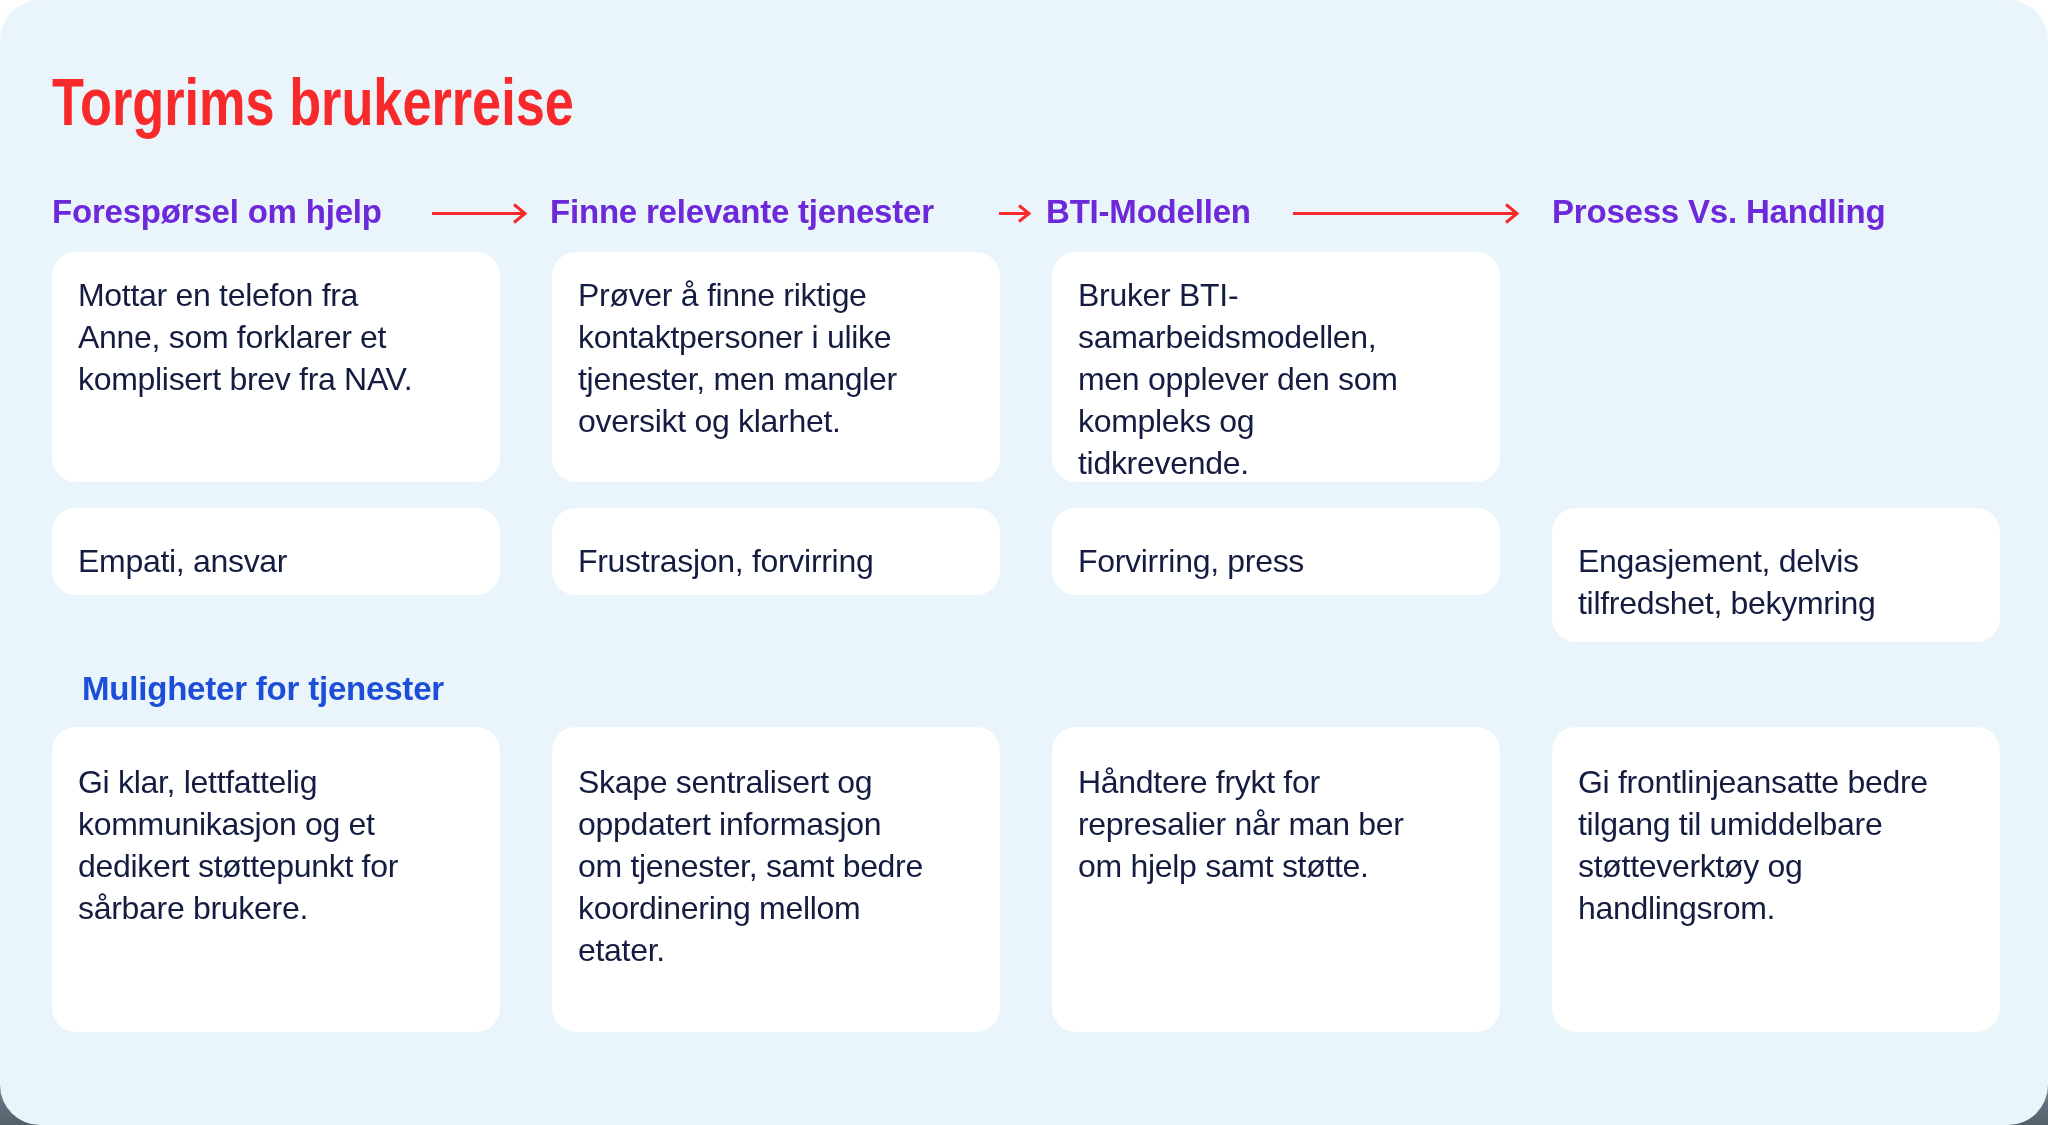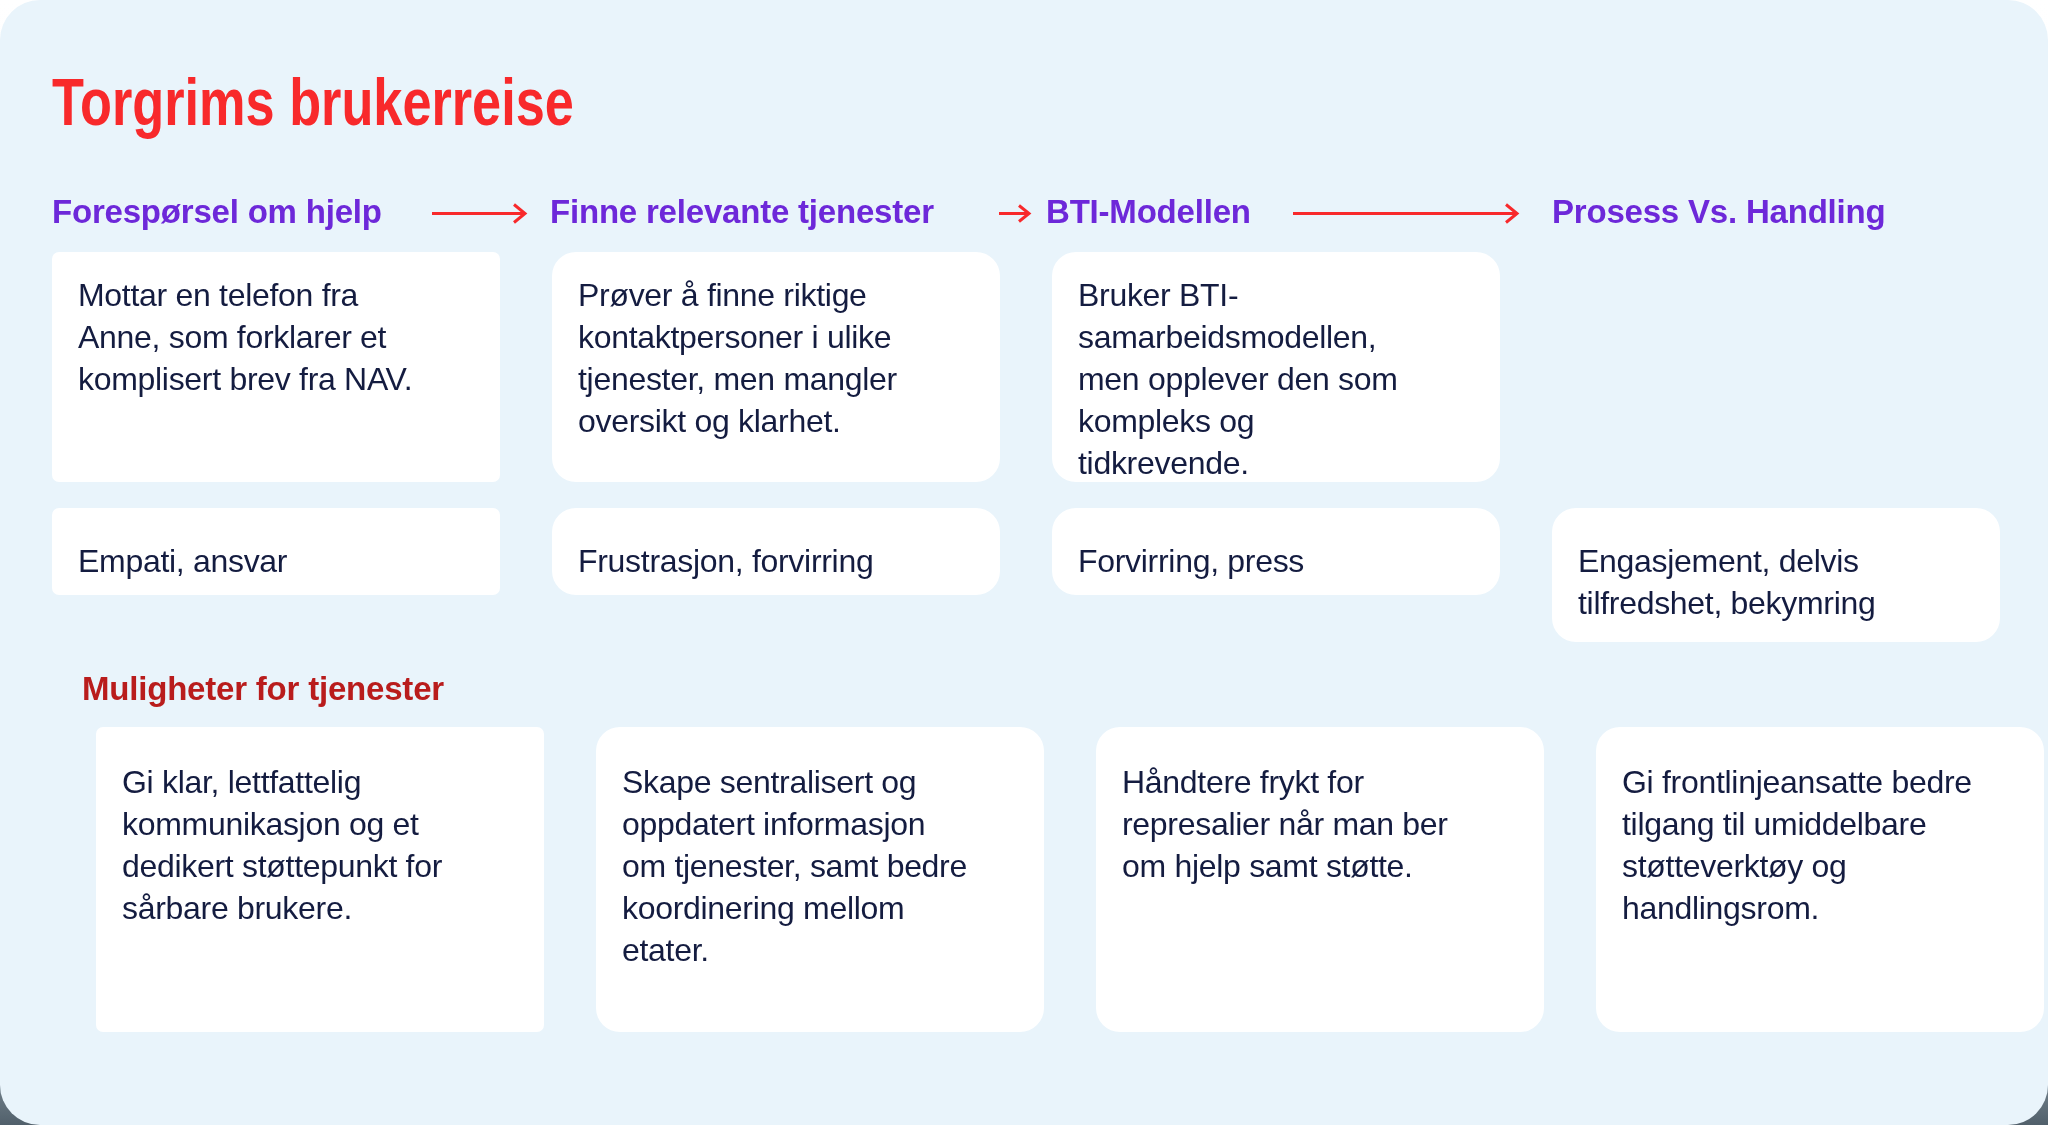--- a/index.html
+++ b/index.html
@@ -40,32 +40,32 @@
     position:absolute;width:448px;
     background:#FFFFFF;border-radius:24px;
     box-sizing:border-box;
     padding:22px 26px;
     font-size:32px;line-height:42px;
     letter-spacing:-0.3px;
     color:#141C40;
     white-space:pre-line;
     overflow:hidden;
   }
-  .col1{left:52px;border-radius:7px;}
+  .col1{left:52px;}
   .col2{left:552px;}
   .col3{left:1052px;}
   .col4{left:1552px;}
   .row1{top:252px;height:230px;padding-top:22px;}
   .row2{top:508px;height:87px;padding-top:32px;}
   .row2.tall{height:134px;}
-  .row3{top:727px;height:305px;padding-top:34px;margin-left:44px;}
+  .row3{top:727px;height:305px;padding-top:34px;}
   .section-title{
     position:absolute;left:82px;top:672px;
     font-size:33px;line-height:33px;font-weight:bold;
-    color:#b91c1c;white-space:nowrap;
+    color:#1d4ed8;white-space:nowrap;
     letter-spacing:-0.2px;
   }
 </style>
 </head>
 <body>
 
 <div class="board">
 
   <h1 class="title">Torgrims brukerreise</h1>
 

